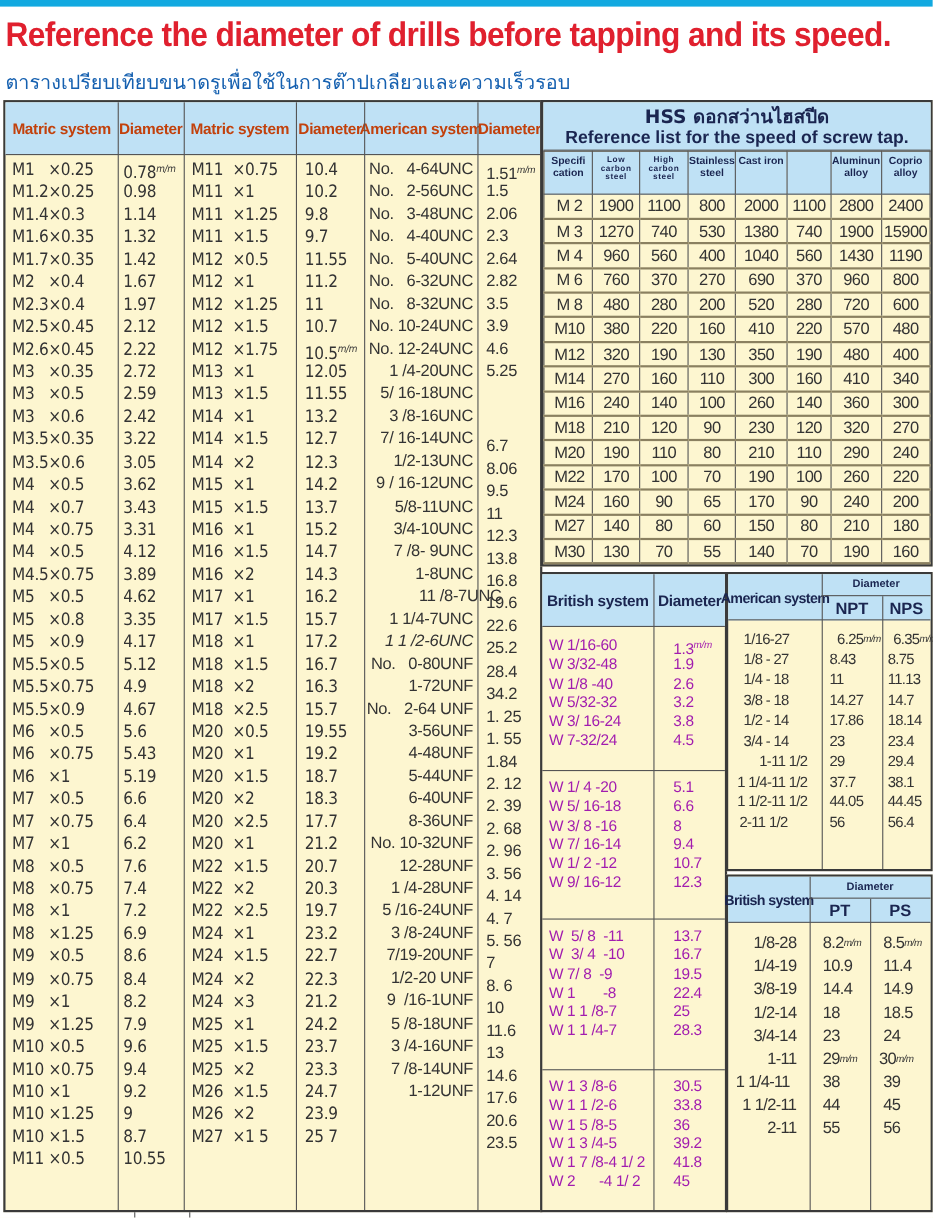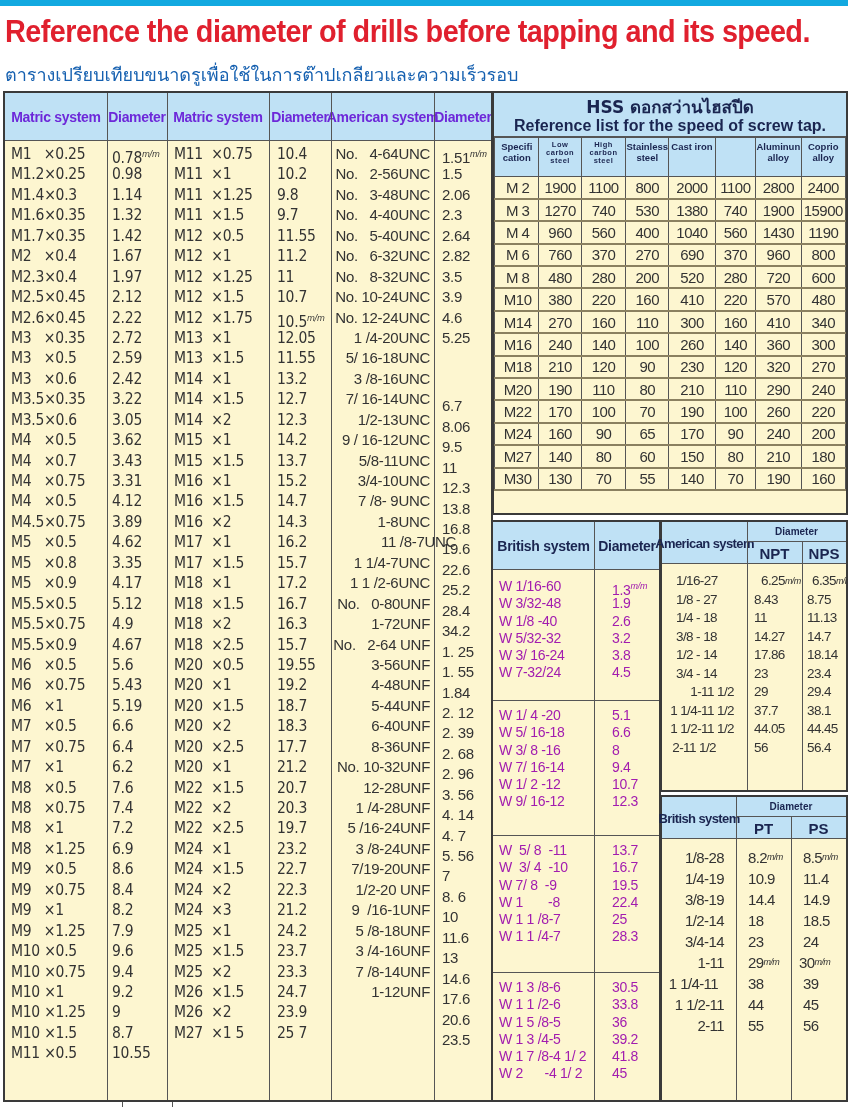--- a/index.html
+++ b/index.html
@@ -8,21 +8,21 @@
 
   .topbar { position: absolute; left: 0; top: 0; width: 848px; height: 6px; background: #12a9e0; }
   .title { position: absolute; left: 5px; top: 14px; font-family: "Liberation Sans", sans-serif; font-weight: bold;
            font-size: 31px; color: #e0202e; letter-spacing: -0.6px; transform: scaleX(0.93); transform-origin: left top; white-space: nowrap; }
   .subtitle { position: absolute; left: 5px; top: 60px; font-size: 18px; color: #1560b0; white-space: nowrap; font-family: "DejaVu Sans", sans-serif; }
 
   
   .lt { position: absolute; left: 3px; top: 91px; width: 490px; height: 1011px; border: 2px solid #3a3a3a; background: #fdf6d0; }
   .lt .hdr { position: absolute; left: 0; top: 0; height: 48px; width: 100%; background: #bfe1f5; border-bottom: 1.5px solid #555; }
   .lt .hcell { position: absolute; top: 0; height: 48px; display: flex; align-items: center; justify-content: center;
-               font-weight: bold; font-size: 14px; color: #6d28d9; white-space: nowrap; letter-spacing: -0.3px; }
+               font-weight: bold; font-size: 14px; color: #c2410c; white-space: nowrap; letter-spacing: -0.3px; }
   .lt .vline { position: absolute; top: 0; bottom: 0; width: 1px; background: #555; }
   .lt .col { position: absolute; top: 51px; }
   .lt .row { height: 20.45px; line-height: 20.45px; font-size: 15.5px; white-space: nowrap; color: #333; font-family: "DejaVu Sans", sans-serif; letter-spacing: -0.3px; transform: scaleX(0.9); transform-origin: left center; }
   .lt .col.am .row { font-family: "Liberation Sans", sans-serif; font-size: 15px; text-align: right; transform: none; letter-spacing: -0.3px; }
   .lt .col.amd .row { font-family: "Liberation Sans", sans-serif; font-size: 15px; transform: none; }
   sup.mm, span.mm { font-size: 9px; font-style: italic; vertical-align: super; }
 
   
   .st { position: absolute; left: 491px; top: 91px; width: 357px; height: 424px; border: 2px solid #3a3a3a; border-left: 3px solid #3a3a3a; background: #fdf6d0; }
   .st .ttl { position: absolute; left: 0; top: 0; width: 100%; height: 44px; background: #bfe1f5; border-bottom: 1px solid #555; text-align: center; color: #1a2550; font-weight: bold; }
@@ -283,21 +283,21 @@
       <div class="row" style="white-space: pre;">3 /8-16UNC</div>
       <div class="row" style="white-space: pre;">7/ 16-14UNC</div>
       <div class="row" style="white-space: pre;">1/2-13UNC</div>
       <div class="row" style="white-space: pre;">9 / 16-12UNC</div>
       <div class="row" style="white-space: pre;">5/8-11UNC</div>
       <div class="row" style="white-space: pre;">3/4-10UNC</div>
       <div class="row" style="white-space: pre;">7 /8- 9UNC</div>
       <div class="row" style="white-space: pre;">1-8UNC</div>
       <div class="row" style="white-space: pre; padding-left: 48px;">11 /8-7UNC</div>
       <div class="row" style="white-space: pre;">1 1/4-7UNC</div>
-      <div class="row" style="white-space: pre;">1 1 /2-6UNC</div>
+      <div class="row" style="white-space: pre; font-style: italic;">1 1 /2-6UNC</div>
       <div class="row" style="white-space: pre;">No.   0-80UNF</div>
       <div class="row" style="white-space: pre;">1-72UNF</div>
       <div class="row" style="white-space: pre;">No.   2-64 UNF</div>
       <div class="row" style="white-space: pre;">3-56UNF</div>
       <div class="row" style="white-space: pre;">4-48UNF</div>
       <div class="row" style="white-space: pre;">5-44UNF</div>
       <div class="row" style="white-space: pre;">6-40UNF</div>
       <div class="row" style="white-space: pre;">8-36UNF</div>
       <div class="row" style="white-space: pre;">No. 10-32UNF</div>
       <div class="row" style="white-space: pre;">12-28UNF</div>
@@ -431,20 +431,30 @@
           <td>M10</td>
           <td>380</td>
           <td>220</td>
           <td>160</td>
           <td>410</td>
           <td>220</td>
           <td>570</td>
           <td>480</td>
         </tr>
         <tr>
+          <td>M12</td>
+          <td>320</td>
+          <td>190</td>
+          <td>130</td>
+          <td>350</td>
+          <td>190</td>
+          <td>480</td>
+          <td>400</td>
+        </tr>
+        <tr>
           <td>M14</td>
           <td>270</td>
           <td>160</td>
           <td>110</td>
           <td>300</td>
           <td>160</td>
           <td>410</td>
           <td>340</td>
         </tr>
         <tr>

